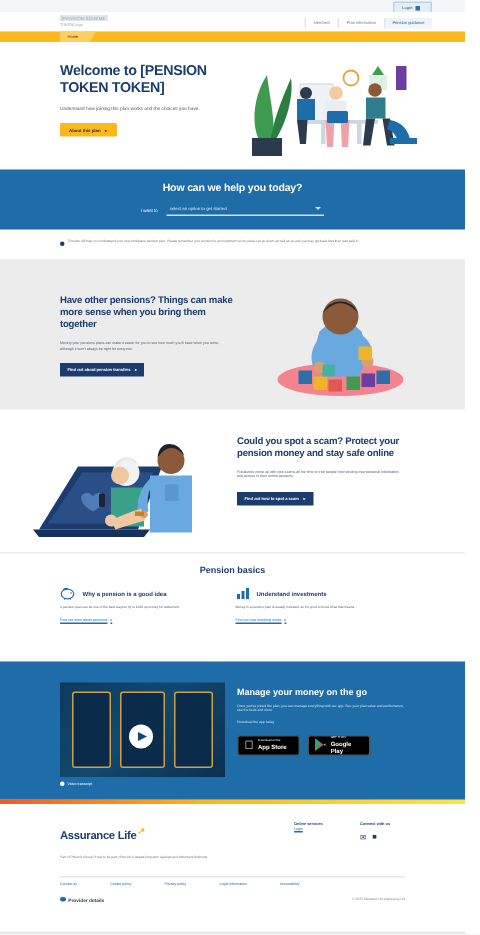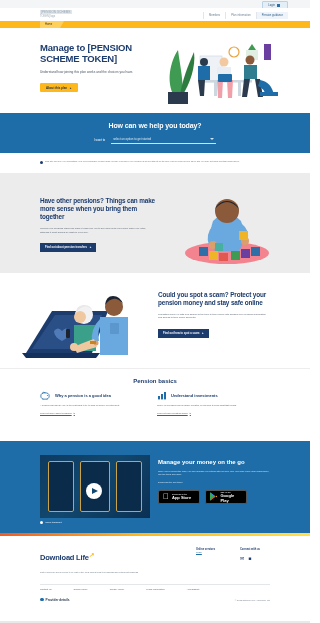--- a/index.html
+++ b/index.html
@@ -168,21 +168,21 @@
       <a href="#" class="active">Pension guidance</a>
     </div>
   </div>
 
   <div class="yellowbar">
     <div class="home-tab">Home</div>
   </div>
 
   <div class="hero">
     <div class="hero-text">
-      <div class="hero-h1">Manage to [PENSION SCHEME TOKEN]</div>
+      <div class="hero-h1">Welcome to [PENSION TOKEN TOKEN]</div>
       <div class="hero-p">Understand how joining this plan works and the choices you have.</div>
       <button class="btn-yellow">
         <span>About this plan</span>
         <span>▸</span>
       </button>
     </div>
     <svg class="hero-img" viewBox="0 0 130 70">
       <path d="M14 60 C6 46 10 26 18 14 C20 30 24 46 22 60Z" fill="#3f9b52"></path>
       <path d="M22 60 C30 48 36 30 34 16 C28 30 22 44 20 60Z" fill="#2e7d40"></path>
       <rect x="8" y="56" width="20" height="12" fill="#2b3a4d"></rect>
@@ -362,21 +362,21 @@
             <span class="t2">Google Play</span>
           </span>
         </div>
       </div>
     </div>
   </div>
 
   <div class="footbar"></div>
   <div class="footer">
     <div class="sl-logo">
-      <span>Download Life</span>
+      <span>Assurance Life</span>
       <i class="tick">↗</i>
     </div>
     <div class="foot-p">Part of Phoenix Group
 Proud to be part of the UK's largest long-term savings and retirement business</div>
 
     <div class="foot-col" style="left:196px; top:12px;">
       <div class="fc-title">Online services</div>
       <a class="fc-link" href="#">Login</a>
     </div>
 

